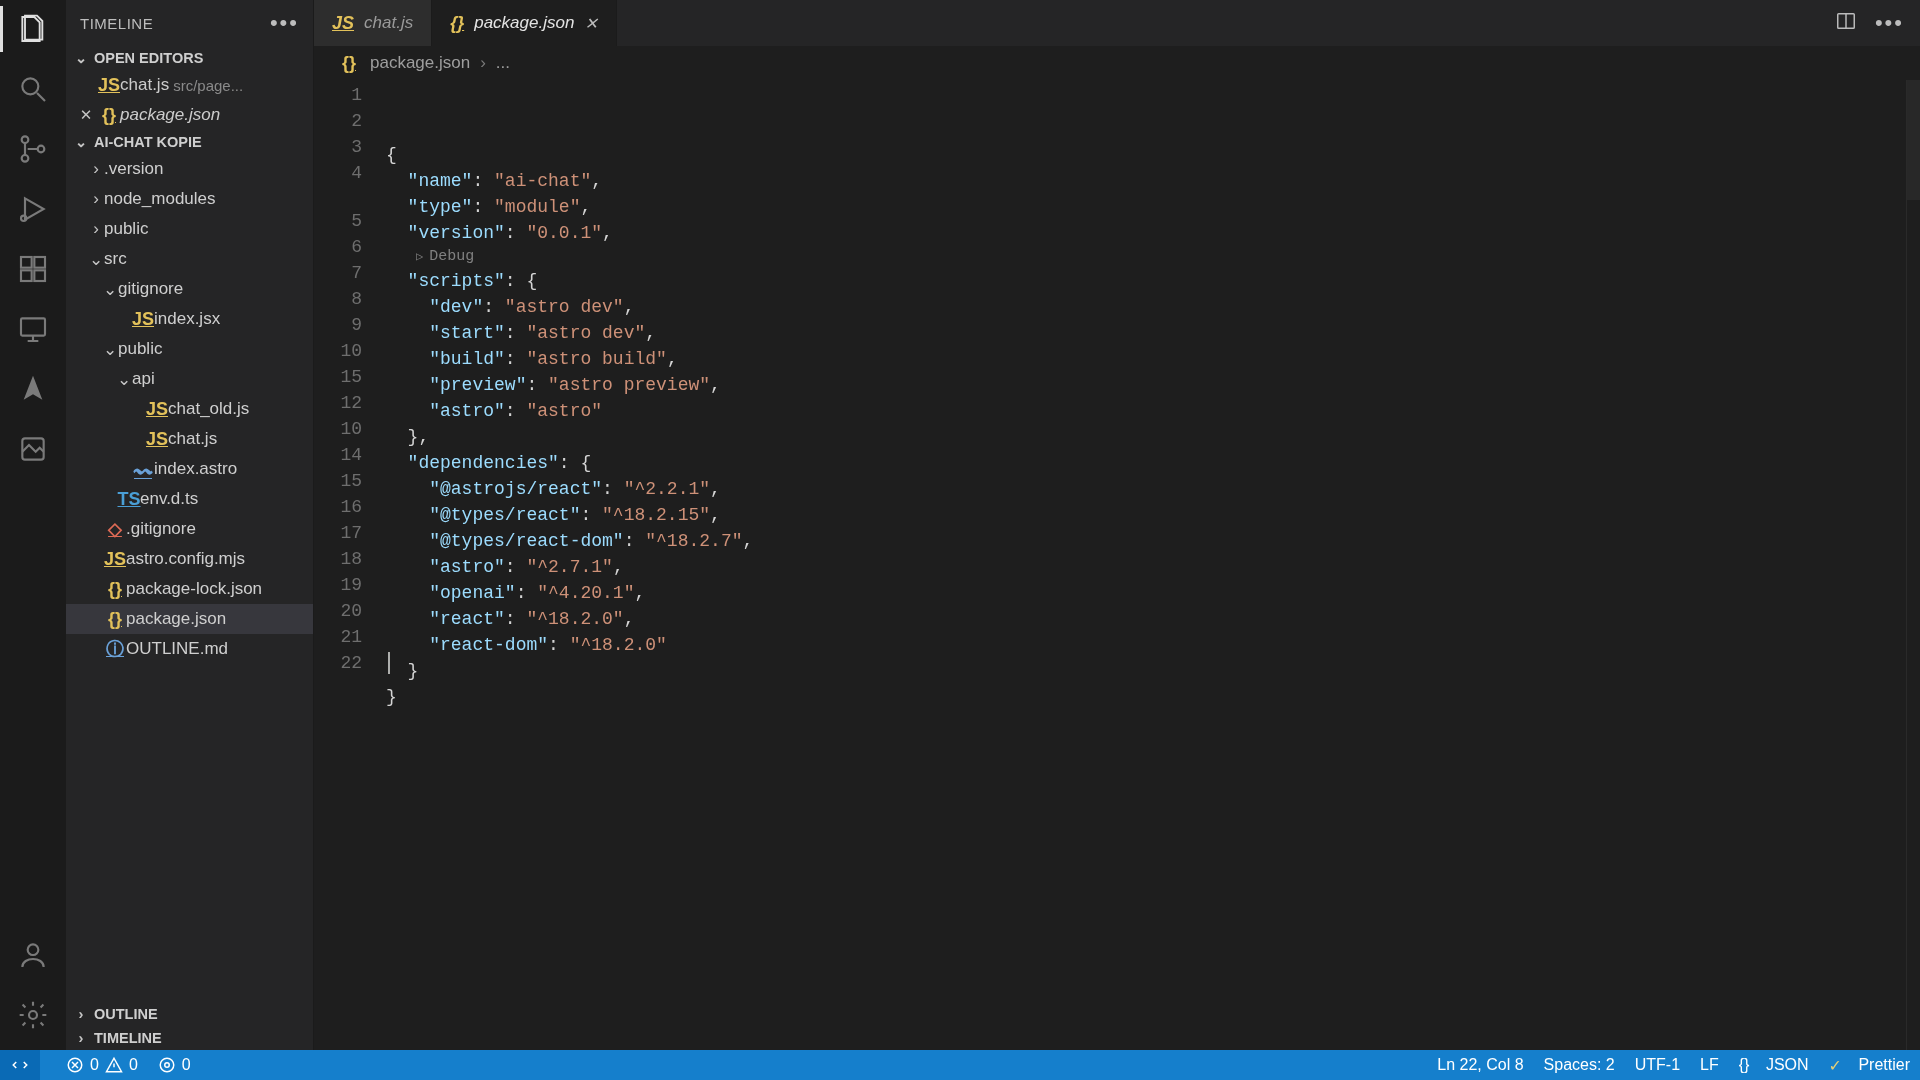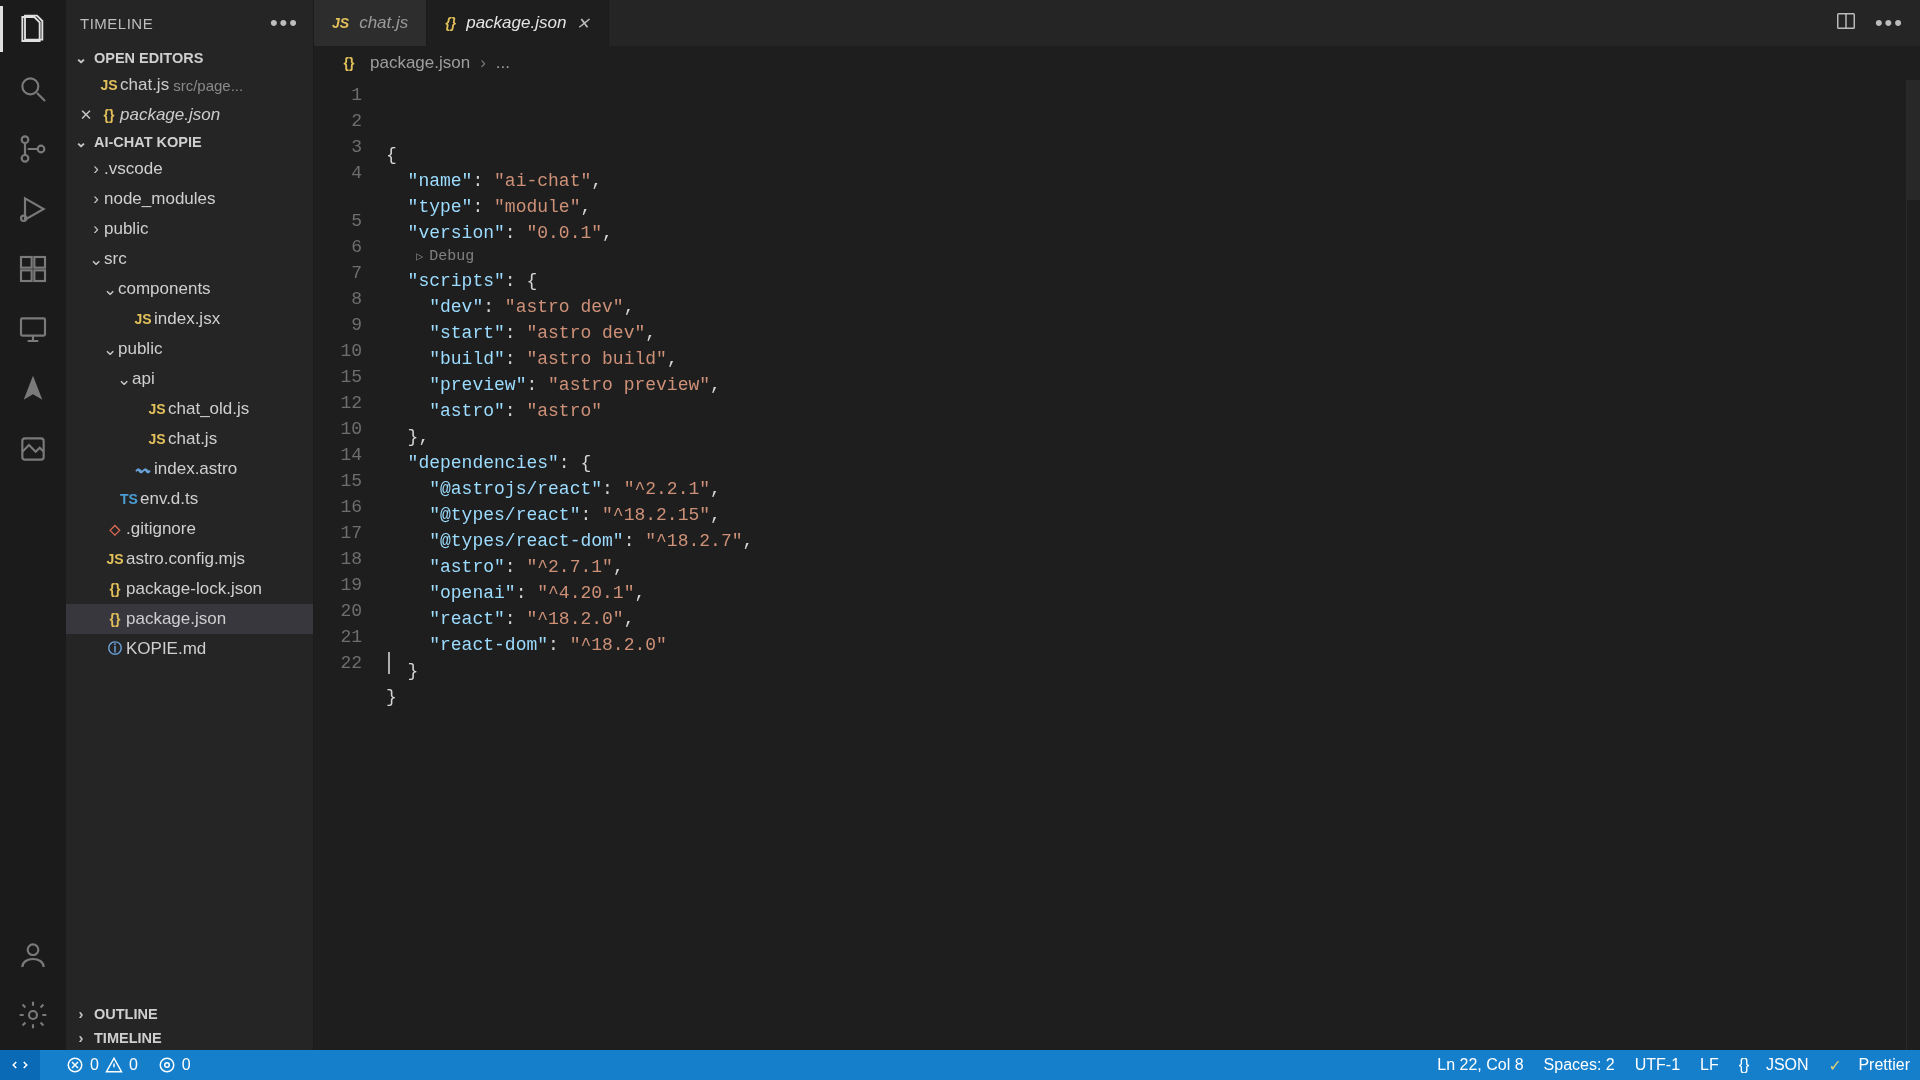--- a/index.html
+++ b/index.html
@@ -50,21 +50,21 @@
     display: flex; align-items: center; gap: 6px; padding: 4px 8px; font-size: 14.5px; font-weight: 700; color: #cfcfcf;
   }
   .section-label .chev { width: 14px; text-align:center; color:#c5c5c5; }
   .tree { flex: 1; overflow: hidden; }
   .tree-row {
     display: flex; align-items: center; height: 30px; padding-left: 12px; font-size: 17px; color: #cfcfcf;
     white-space: nowrap;
   }
   .tree-row .indent { flex-shrink: 0; }
   .tree-row.sel { background: #37373d; }
-  .file-ico { width: 22px; display:inline-flex; justify-content:center; font-size: 14px; font-weight: 600; }
+  .file-ico { width: 22px; display:inline-flex; justify-content:center; font-size: 18px; font-weight: 600; text-decoration: underline; }
   .ico-js { color: #e2c15a; }
   .ico-json { color: #e2c15a; }
   .ico-ts { color: #4a9fd6; }
   .ico-md { color: #6aa1d8; }
   .ico-readme { color: #6aa1d8; }
   .ico-git { color: #dd6a55; }
   .ico-chev { color: #c5c5c5; width: 16px; display:inline-block; text-align:center; }
   .sidebar-bottom { }
   .oe-row { display:flex; align-items:center; height:30px; padding-left: 8px; font-size:17px; }
   .oe-row .close-slot { width: 24px; text-align:center; color:#c5c5c5; font-size:15px; }
@@ -216,41 +216,41 @@
       </div>
 
     <div class="section-label">
       <span class="chev">⌄</span>
       <span>AI-CHAT KOPIE</span>
     </div>
     <div class="tree" id="file-tree">
         <div class="tree-row">
           <span class="indent" style="width:10px"></span>
           <span class="ico-chev">›</span>
-          <span>.vscode</span>
+          <span>.version</span>
         </div>
         <div class="tree-row">
           <span class="indent" style="width:10px"></span>
           <span class="ico-chev">›</span>
           <span>node_modules</span>
         </div>
         <div class="tree-row">
           <span class="indent" style="width:10px"></span>
           <span class="ico-chev">›</span>
           <span>public</span>
         </div>
         <div class="tree-row">
           <span class="indent" style="width:10px"></span>
           <span class="ico-chev">⌄</span>
           <span>src</span>
         </div>
         <div class="tree-row">
           <span class="indent" style="width:24px"></span>
           <span class="ico-chev">⌄</span>
-          <span>components</span>
+          <span>gitignore</span>
         </div>
         <div class="tree-row">
           <span class="indent" style="width:38px"></span>
           <span class="ico-chev"></span>
           <span class="file-ico ico-js">JS</span>
           <span>index.jsx</span>
         </div>
         <div class="tree-row">
           <span class="indent" style="width:24px"></span>
           <span class="ico-chev">⌄</span>
@@ -306,21 +306,21 @@
         <div class="tree-row sel">
           <span class="indent" style="width:10px"></span>
           <span class="ico-chev"></span>
           <span class="file-ico ico-json">{}</span>
           <span>package.json</span>
         </div>
         <div class="tree-row">
           <span class="indent" style="width:10px"></span>
           <span class="ico-chev"></span>
           <span class="file-ico ico-readme">ⓘ</span>
-          <span>KOPIE.md</span>
+          <span>OUTLINE.md</span>
         </div>
       </div>
 
     <div class="sidebar-bottom">
       <div class="section-label">
         <span class="chev">›</span>
         <span>OUTLINE</span>
       </div>
       <div class="section-label">
         <span class="chev">›</span>

